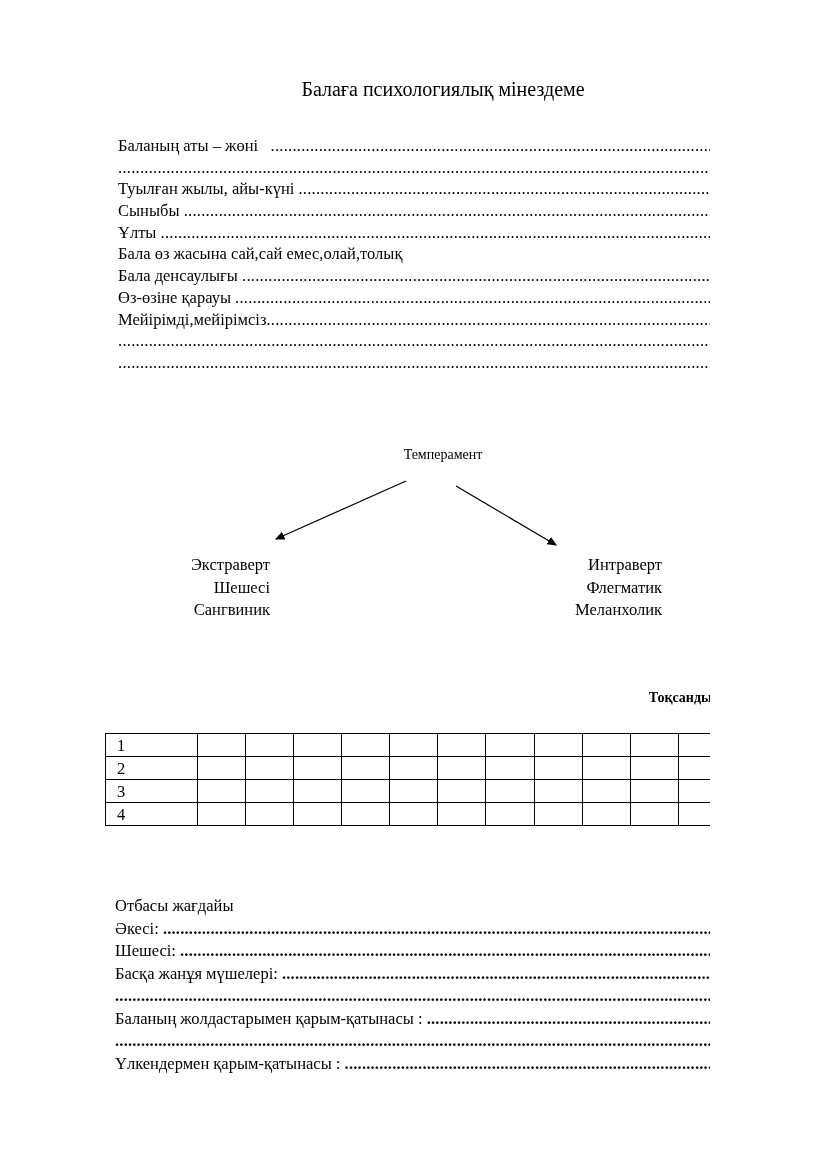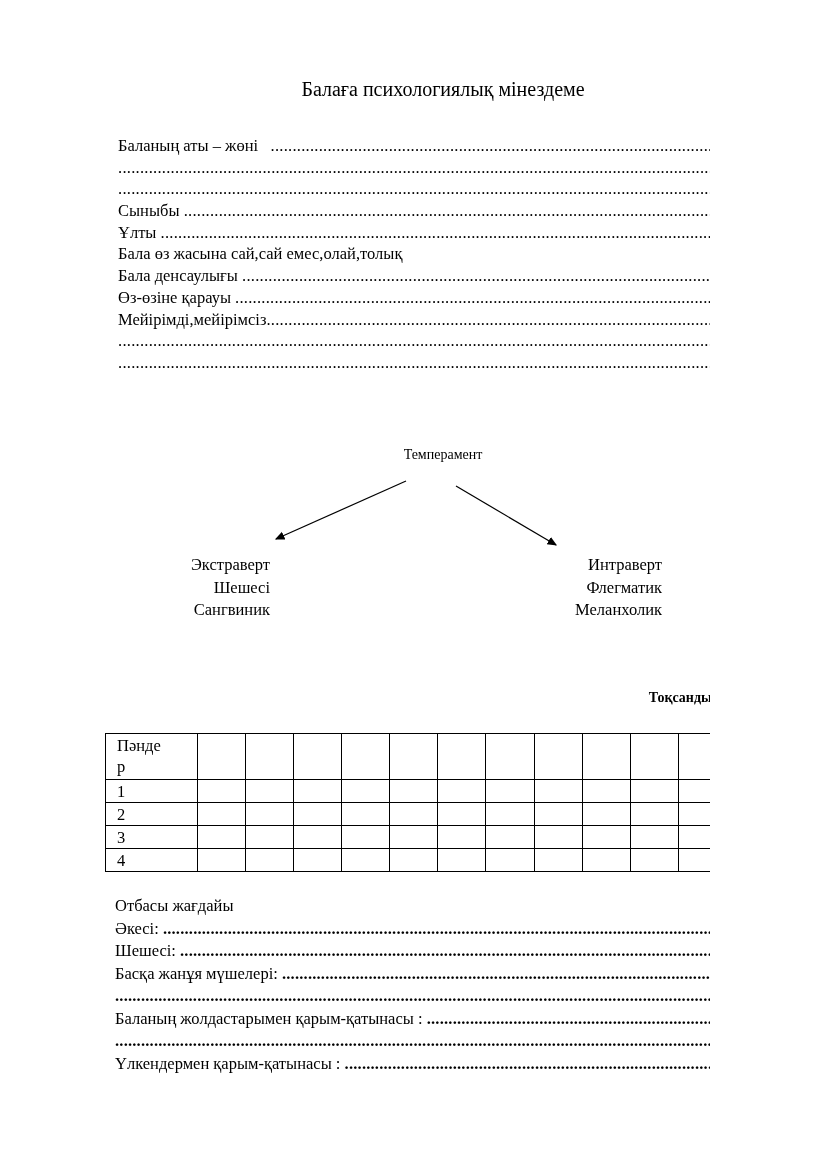--- a/index.html
+++ b/index.html
@@ -96,20 +96,21 @@
   <div class="form-block">
     <div class="fline">
       <span class="lbl">Баланың аты – жөні   </span>
       <span class="leader">................................................................................................................................................................................................................................................................................................................................................................................................................</span>
     </div>
     <div class="fline">
       <span class="lbl"></span>
       <span class="leader">................................................................................................................................................................................................................................................................................................................................................................................................................</span>
     </div>
     <div class="fline">
+      <span class="lbl">Туылған жылы, айы-күні </span>
       <span class="leader">................................................................................................................................................................................................................................................................................................................................................................................................................</span>
     </div>
     <div class="fline">
       <span class="lbl">Сыныбы </span>
       <span class="leader">................................................................................................................................................................................................................................................................................................................................................................................................................</span>
     </div>
     <div class="fline">
       <span class="lbl">Ұлты </span>
       <span class="leader">................................................................................................................................................................................................................................................................................................................................................................................................................</span>
     </div>
@@ -158,36 +159,20 @@
   <div class="dlist right">
     <div>Интраверт</div>
     <div>Флегматик</div>
     <div>Меланхолик</div>
   </div>
 
   <div class="grades-title">Тоқсандық бағасы</div>
 
   <table class="grades">
     <tbody>
-      <tr class="hdr">
-        <td class="first">Пәнде
-р</td>
-      <td></td>
-          <td></td>
-          <td></td>
-          <td></td>
-          <td></td>
-          <td></td>
-          <td></td>
-          <td></td>
-          <td></td>
-          <td></td>
-          <td></td>
-          <td></td>
-        </tr>
       <tr class="row">
         <td class="first">1</td>
       <td></td>
           <td></td>
           <td></td>
           <td></td>
           <td></td>
           <td></td>
           <td></td>
           <td></td>

